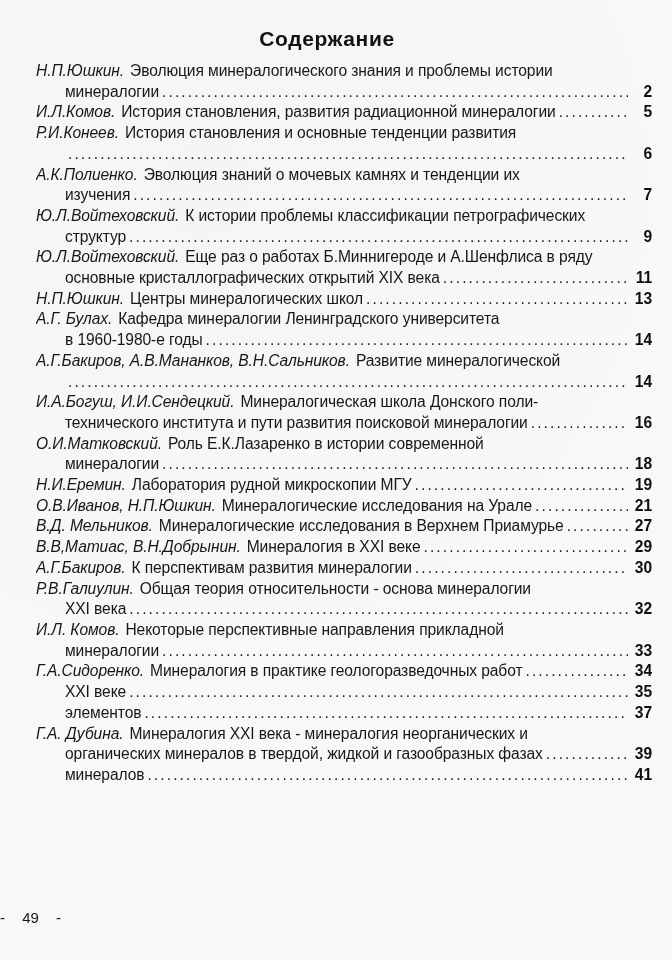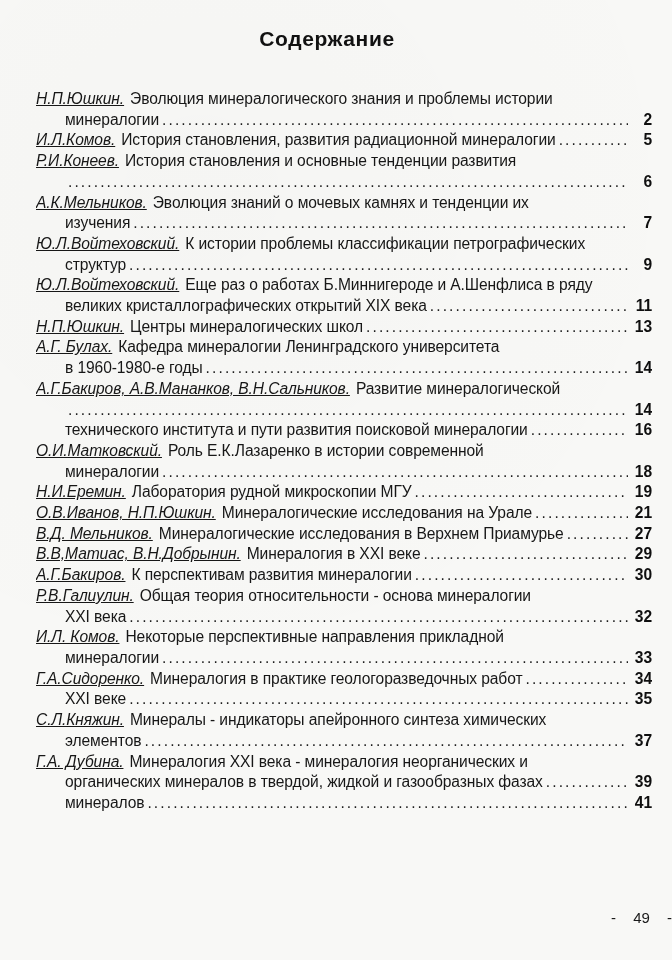--- a/index.html
+++ b/index.html
@@ -20,35 +20,35 @@
       #f8f8f6;
   }
   .title {
     position: relative;
     left: -17px;
     text-align: center;
     font-size: 21px;
     font-weight: bold;
     letter-spacing: 0.6px;
     color: #111;
-    margin-bottom: 38px;
+    margin-bottom: 10px;
   }
   .toc {
     font-size: 15.6px;
     line-height: 20.7px;
     letter-spacing: -0.1px;
   }
   .line {
     white-space: nowrap;
     overflow: hidden;
   }
   .line.cont { padding-left: 29px; }
   .line.last { display: flex; align-items: flex-start; }
   .line.last .text { flex: 0 0 auto; }
-  .author { font-style: italic; margin-right: 6px; text-decoration: underline; }
+  .author { font-style: italic; margin-right: 6px; }
   .dots {
     flex: 1 1 auto;
     min-width: 0;
     overflow: hidden;
     white-space: nowrap;
     letter-spacing: 2.1px;
     padding-left: 3px;
     color: #1d1d1d;
   }
   .pagenum {
@@ -57,21 +57,21 @@
     text-align: right;
     min-width: 19px;
     margin-left: 5px;
     color: #0f0f0f;
   }
   .footer {
     position: absolute;
     left: 0;
     bottom: 34px;
     width: 100%;
-    text-align: right;
+    text-align: left;
     font-size: 15px;
     word-spacing: 13px;
     color: #1a1a1a;
   }
 </style>
 </head>
 <body>
 
 <div class="page">
   <div class="title">Содержание</div>
@@ -92,39 +92,39 @@
         </div>
       </div>
       <div class="entry">
         <div class="line"><span class="text"><span class="author">Р.И.Конеев.</span>История становления и основные тенденции развития</span></div>
         <div class="line cont last">
           <span class="dots">................................................................................................................................................................</span>
           <span class="pagenum">6</span>
         </div>
       </div>
       <div class="entry">
-        <div class="line"><span class="text"><span class="author">А.К.Мельников.</span>Эволюция знаний о мочевых камнях и тенденции их</span></div>
+        <div class="line"><span class="text"><span class="author">А.К.Полиенко.</span>Эволюция знаний о мочевых камнях и тенденции их</span></div>
         <div class="line cont last">
           <span class="text">изучения</span>
           <span class="dots">................................................................................................................................................................</span>
           <span class="pagenum">7</span>
         </div>
       </div>
       <div class="entry">
         <div class="line"><span class="text"><span class="author">Ю.Л.Войтеховский.</span>К истории проблемы классификации петрографических</span></div>
         <div class="line cont last">
           <span class="text">структур</span>
           <span class="dots">................................................................................................................................................................</span>
           <span class="pagenum">9</span>
         </div>
       </div>
       <div class="entry">
         <div class="line"><span class="text"><span class="author">Ю.Л.Войтеховский.</span>Еще раз о работах Б.Миннигероде и А.Шенфлиса в ряду</span></div>
         <div class="line cont last">
-          <span class="text">великих кристаллографических открытий XIX века</span>
+          <span class="text">основные кристаллографических открытий XIX века</span>
           <span class="dots">................................................................................................................................................................</span>
           <span class="pagenum">11</span>
         </div>
       </div>
       <div class="entry">
         <div class="line last">
           <span class="text"><span class="author">Н.П.Юшкин.</span>Центры минералогических школ</span>
           <span class="dots">................................................................................................................................................................</span>
           <span class="pagenum">13</span>
         </div>
@@ -138,20 +138,21 @@
         </div>
       </div>
       <div class="entry">
         <div class="line"><span class="text"><span class="author">А.Г.Бакиров, А.В.Мананков, В.Н.Сальников.</span>Развитие минералогической</span></div>
         <div class="line cont last">
           <span class="dots">................................................................................................................................................................</span>
           <span class="pagenum">14</span>
         </div>
       </div>
       <div class="entry">
+        <div class="line"><span class="text"><span class="author">И.А.Богуш, И.И.Сендецкий.</span>Минералогическая школа Донского поли-</span></div>
         <div class="line cont last">
           <span class="text">технического института и пути развития поисковой минералогии</span>
           <span class="dots">................................................................................................................................................................</span>
           <span class="pagenum">16</span>
         </div>
       </div>
       <div class="entry">
         <div class="line"><span class="text"><span class="author">О.И.Матковский.</span>Роль Е.К.Лазаренко в истории современной</span></div>
         <div class="line cont last">
           <span class="text">минералогии</span>
@@ -218,21 +219,20 @@
         </div>
       </div>
       <div class="entry">
         <div class="line cont last">
           <span class="text">XXI веке</span>
           <span class="dots">................................................................................................................................................................</span>
           <span class="pagenum">35</span>
         </div>
       </div>
       <div class="entry">
-        <div class="line"><span class="text"><span class="author">С.Л.Княжин.</span>Минералы - индикаторы апейронного синтеза химических</span></div>
         <div class="line cont last">
           <span class="text">элементов</span>
           <span class="dots">................................................................................................................................................................</span>
           <span class="pagenum">37</span>
         </div>
       </div>
       <div class="entry">
         <div class="line"><span class="text"><span class="author">Г.А. Дубина.</span>Минералогия XXI века - минералогия неорганических и</span></div>
         <div class="line cont last">
           <span class="text">органических минералов в твердой, жидкой и газообразных фазах</span>

